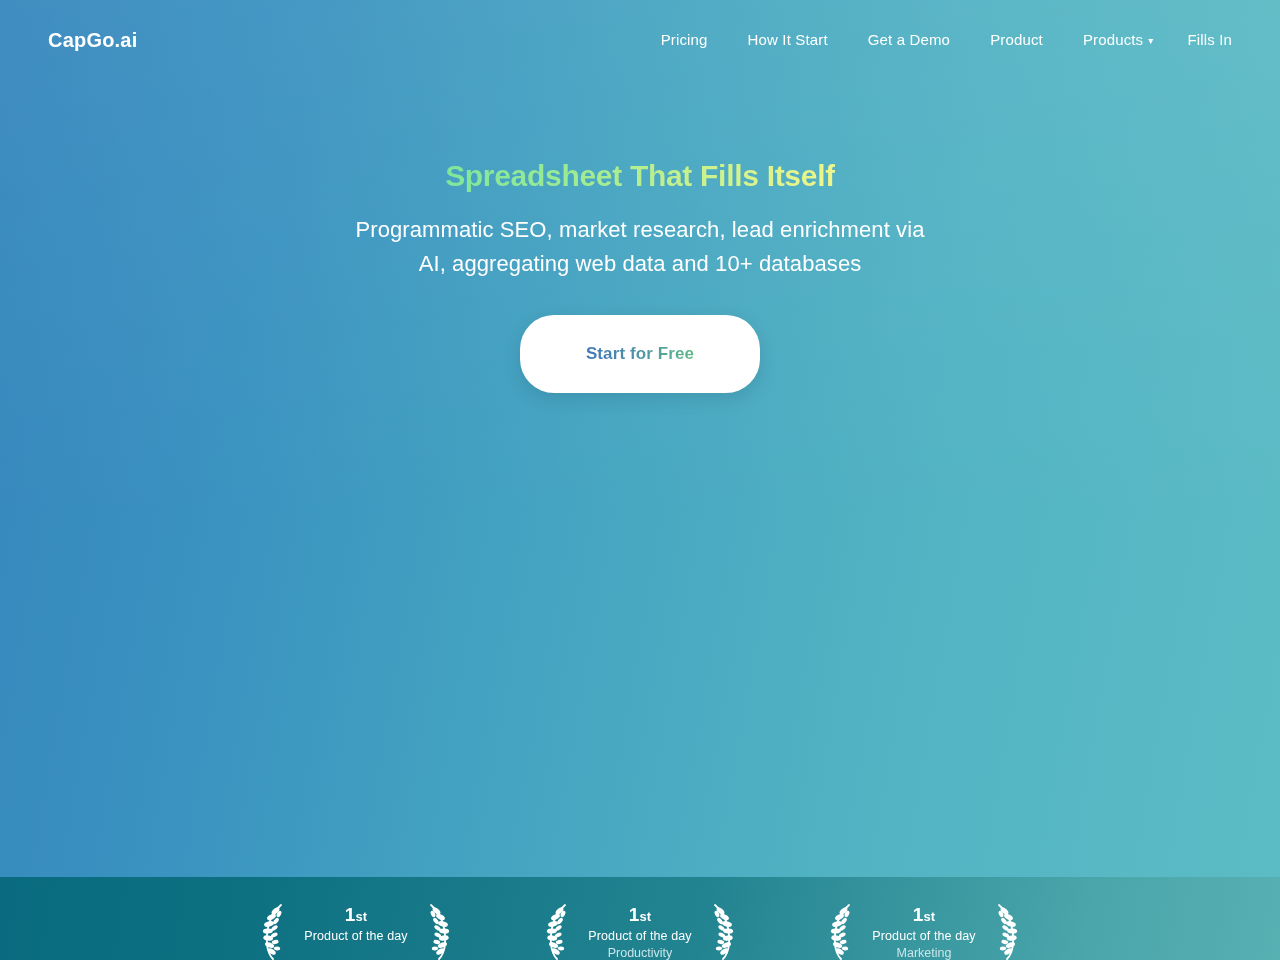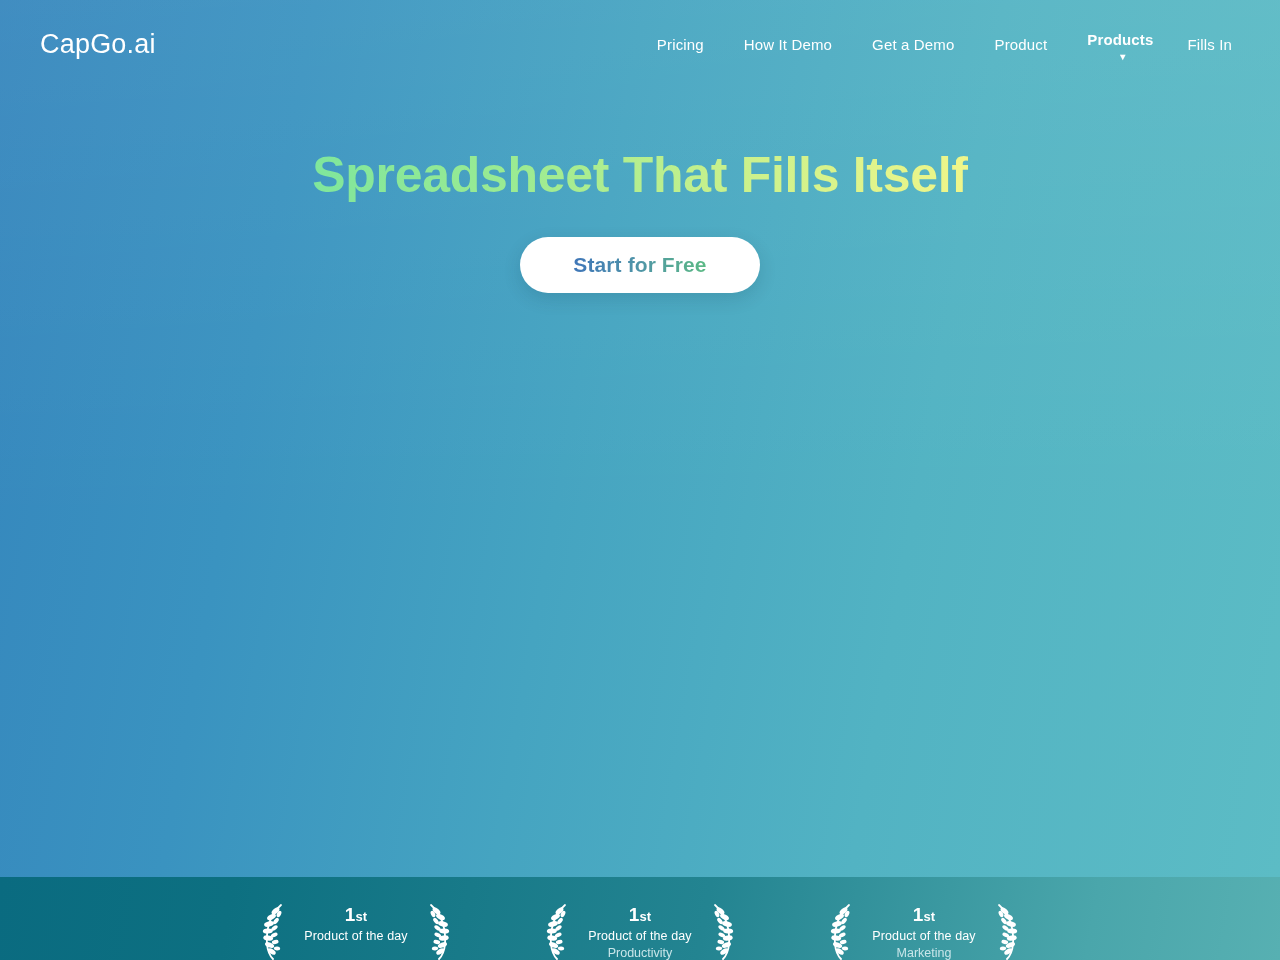--- a/index.html
+++ b/index.html
@@ -33,25 +33,25 @@
     left:0; top:0;
     width:1280px;
     height:82px;
     display:flex;
     align-items:center;
     z-index:10;
   }
 
   .brand {
     position:absolute;
-    left:40px;
+    left:48px;
     top:29px;
     color:#ffffff;
-    font-size:27px;
-    font-weight:400;
+    font-size:20px;
+    font-weight:700;
     letter-spacing:0.2px;
     white-space:nowrap;
   }
 
   .nav-links {
     position:absolute;
     right:48px;
     top:29px;
     display:flex;
     align-items:center;
@@ -64,42 +64,42 @@
     font-size:15px;
     font-weight:400;
     letter-spacing:0.15px;
     padding:0 16px;
     text-decoration:none;
     display:inline-flex;
     align-items:center;
     line-height:22px;
   }
 
-  .nav-link.has-caret { font-weight:700; padding-right:10px;flex-direction:column; }
+  .nav-link.has-caret { font-weight:400; padding-right:10px; }
   .nav-link.signin { font-weight:500; padding-right:0; }
 
   .caret {
     font-size:10px;
     margin-left:5px;
     line-height:1;
     transform:translateY(1px);
   }
 
   
   .hero-content {
     position:absolute;
     left:0;
     top:148px;
     width:1280px;
     text-align:center;
     z-index:5;
   }
 
   .headline {
-    font-size:50px;
+    font-size:30px;
     font-weight:700;
     line-height:55px;
     letter-spacing:-0.3px;
     background:linear-gradient(95deg, #7fe69c 0%, #9ceb92 32%, #c9f18c 64%, #f0f68a 100%);
     -webkit-background-clip:text;
     background-clip:text;
     color:transparent;
     -webkit-text-fill-color:transparent;
     display:inline-block;
   }
@@ -114,28 +114,28 @@
   }
 
   .cta-wrap {
     margin-top:34px;
     display:flex;
     justify-content:center;
   }
 
   .cta-button {
     width:240px;
-    height:56px;
+    height:78px;
     border:none;
     border-radius:34px;
     background:#ffffff;
     box-shadow:0 6px 18px rgba(0,40,60,0.14);
     cursor:pointer;
     font-family:"Liberation Sans", sans-serif;
-    font-size:21px;
+    font-size:17px;
     font-weight:700;
     letter-spacing:0.1px;
     display:flex;
     align-items:center;
     justify-content:center;
   }
 
   .cta-label {
     background:linear-gradient(90deg, #3f76b8 0%, #4f94a8 48%, #5cba84 100%);
     -webkit-background-clip:text;
@@ -215,40 +215,44 @@
 <div class="hero">
 
   <div class="navbar">
 
     <div class="brand">CapGo.ai</div>
 
     <div class="nav-links">
 
       <a class="nav-link" href="#">Pricing</a>
 
-      <a class="nav-link" href="#">How It Demo</a>
+      <a class="nav-link" href="#">How It Start</a>
 
       <a class="nav-link" href="#">Get a Demo</a>
 
       <a class="nav-link" href="#">Product</a>
 
       <a class="nav-link has-caret" href="#">
         <span>Products</span>
         <span class="caret">▾</span>
       </a>
 
       <a class="nav-link signin" href="#">Fills In</a>
 
     </div>
   </div>
 
   <div class="hero-content">
 
     <h1 class="headline">Spreadsheet That Fills Itself</h1>
 
+    <div class="subheadline">
+      <div>Programmatic SEO, market research, lead enrichment via</div>
+      <div>AI, aggregating web data and 10+ databases</div>
+    </div>
 
     <div class="cta-wrap">
       <button class="cta-button">
         <span class="cta-label">Start for Free</span>
       </button>
     </div>
 
   </div>
 </div>
 

